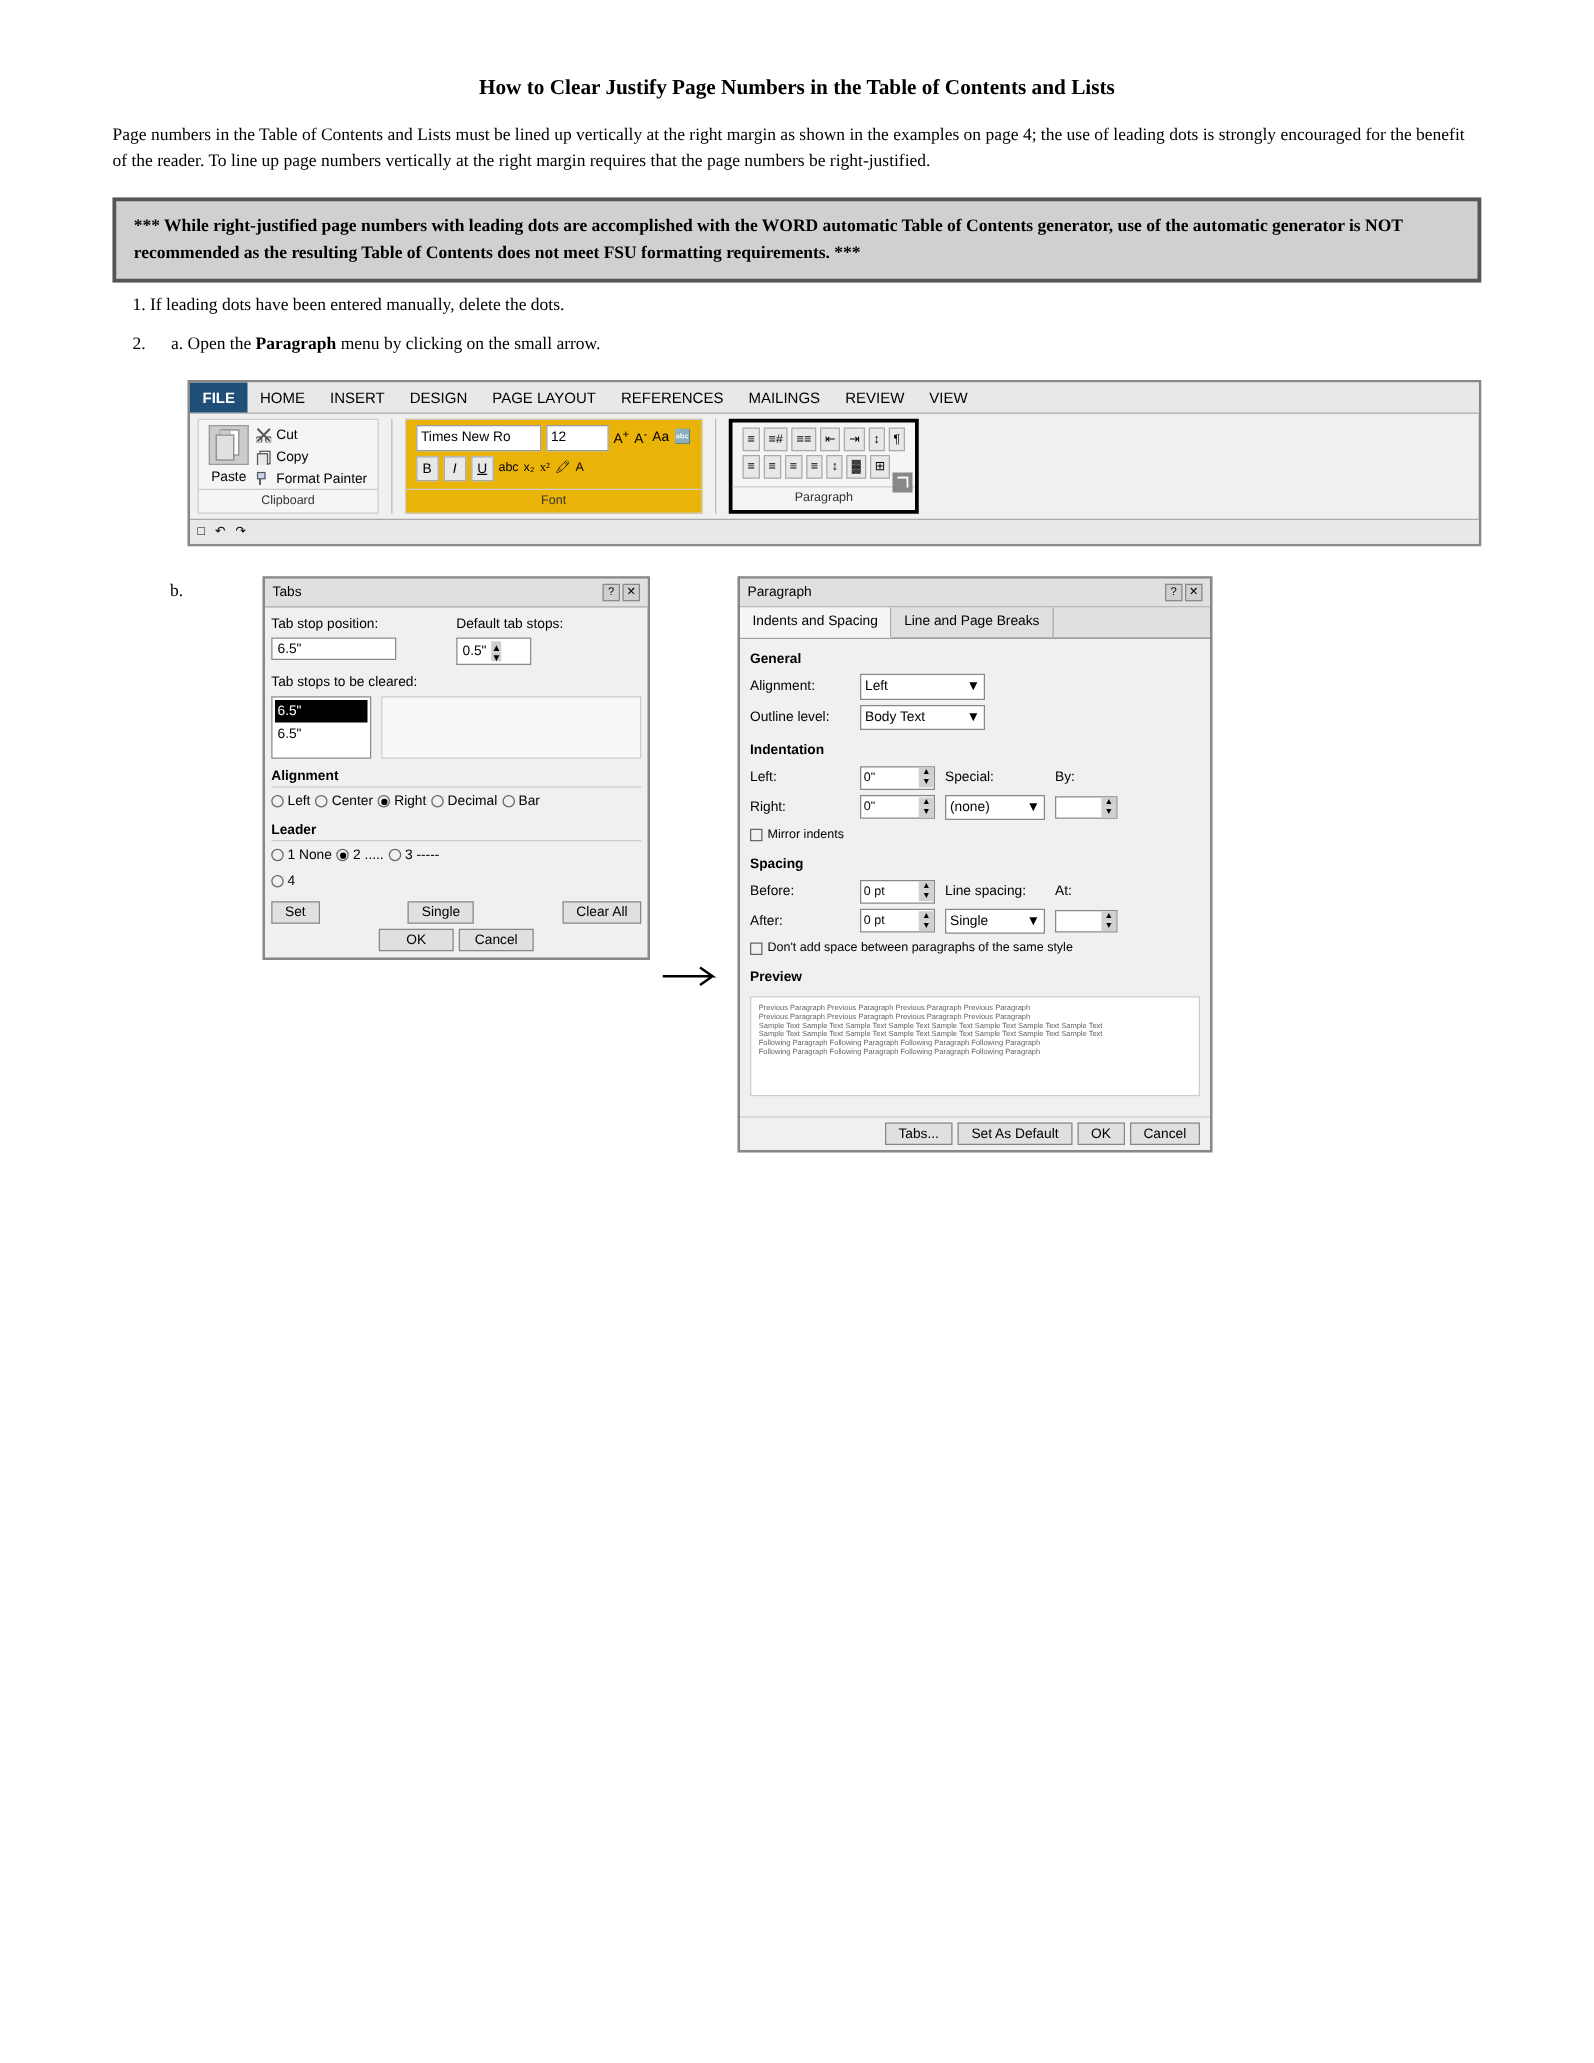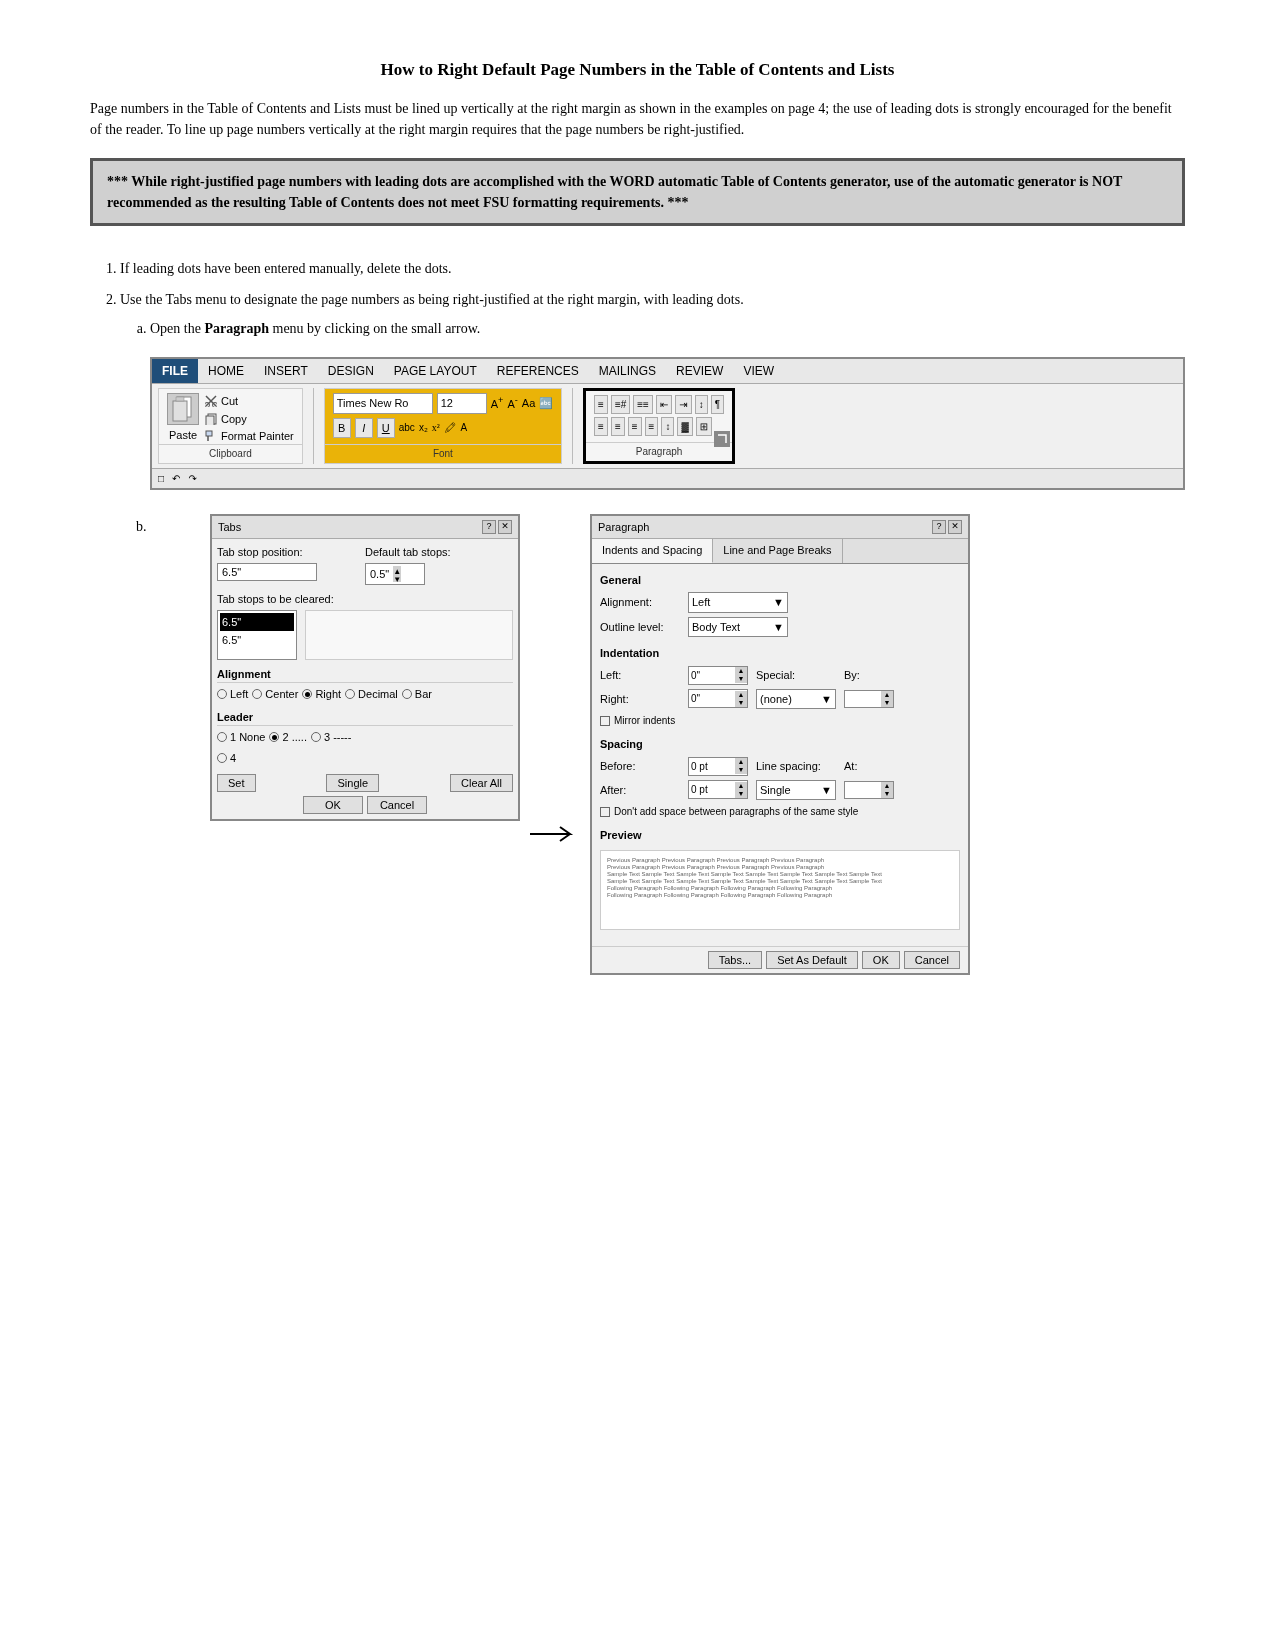--- a/index.html
+++ b/index.html
@@ -21,21 +21,21 @@
     }
     .intro-text {
       font-size: 14px;
       line-height: 1.5;
       margin-bottom: 18px;
     }
     .warning-box {
       border: 3px solid #555;
       background: #d0d0d0;
       padding: 10px 14px;
-      margin-bottom: 32px;
+      margin-bottom: 8px;
       font-weight: bold;
       font-size: 14px;
       line-height: 1.5;
     }
     .numbered-list {
       margin-left: 30px;
       margin-bottom: 14px;
     }
     .numbered-list li {
       margin-bottom: 10px;
@@ -467,30 +467,29 @@
       height: 10px;
       border: 1px solid #666;
       display: flex;
       align-items: center;
       justify-content: center;
     }
   </style>
 </head>
 <body>
 
-<h1>How to Right Default Page Numbers in the Table of Contents and Lists</h1>
+<h1>How to Clear Justify Page Numbers in the Table of Contents and Lists</h1>
 
 <p class="intro-text">Page numbers in the Table of Contents and Lists must be lined up vertically at the right margin as shown in the examples on page 4; the use of leading dots is strongly encouraged for the benefit of the reader. To line up page numbers vertically at the right margin requires that the page numbers be right-justified.</p>
 
 <div class="warning-box">*** While right-justified page numbers with leading dots are accomplished with the WORD automatic Table of Contents generator, use of the automatic generator is NOT recommended as the resulting Table of Contents does not meet FSU formatting requirements. ***</div>
 
 <ol class="numbered-list">
   <li>If leading dots have been entered manually, delete the dots.</li>
   <li>
-    <span>Use the Tabs menu to designate the page numbers as being right-justified at the right margin, with leading dots.</span>
     <ol class="sub-list">
       <li>
         Open the <strong>Paragraph</strong> menu by clicking on the small arrow.
 
         
         <div class="ribbon-container">
 
           <div class="ribbon-menu-bar">
             <div class="ribbon-file-btn">FILE</div>
             <div class="ribbon-menu-item">HOME</div>

